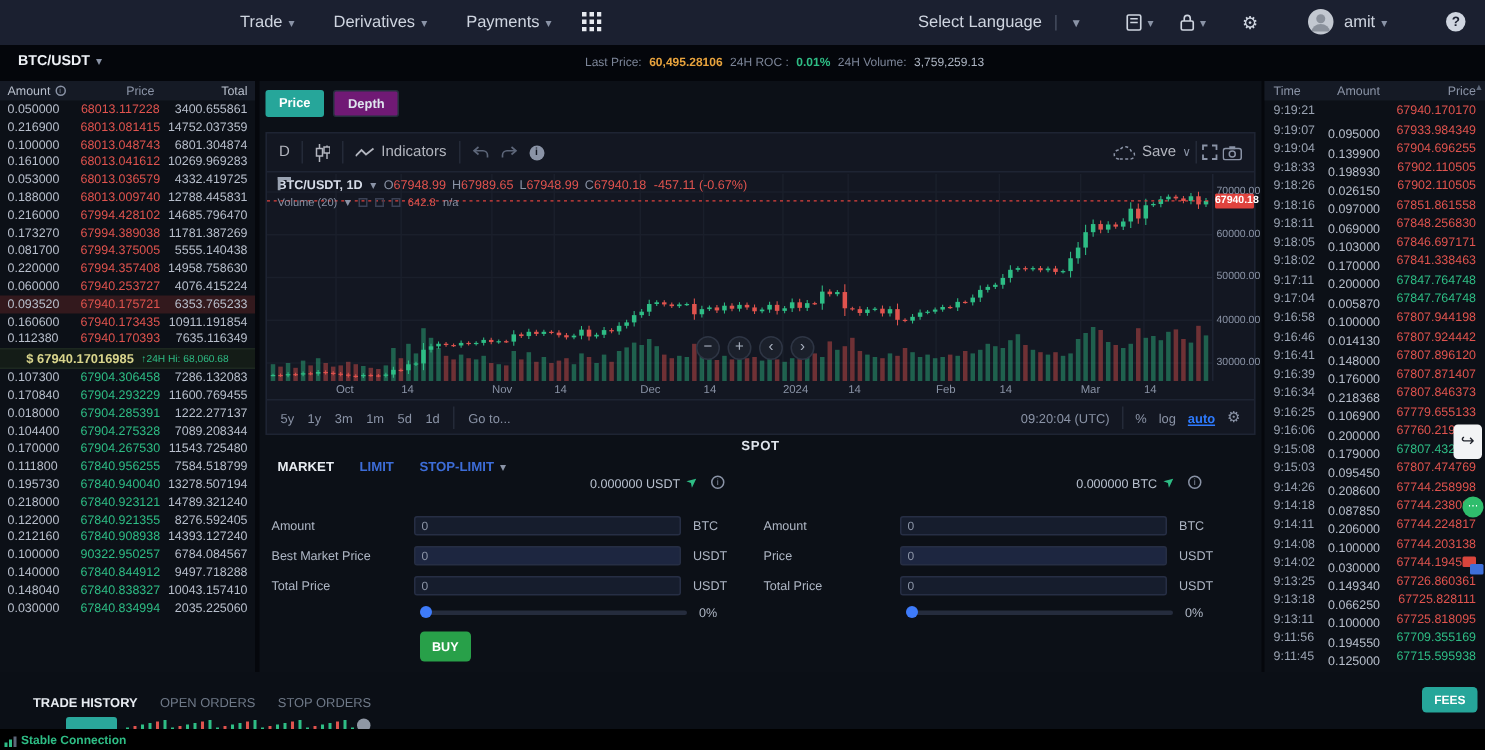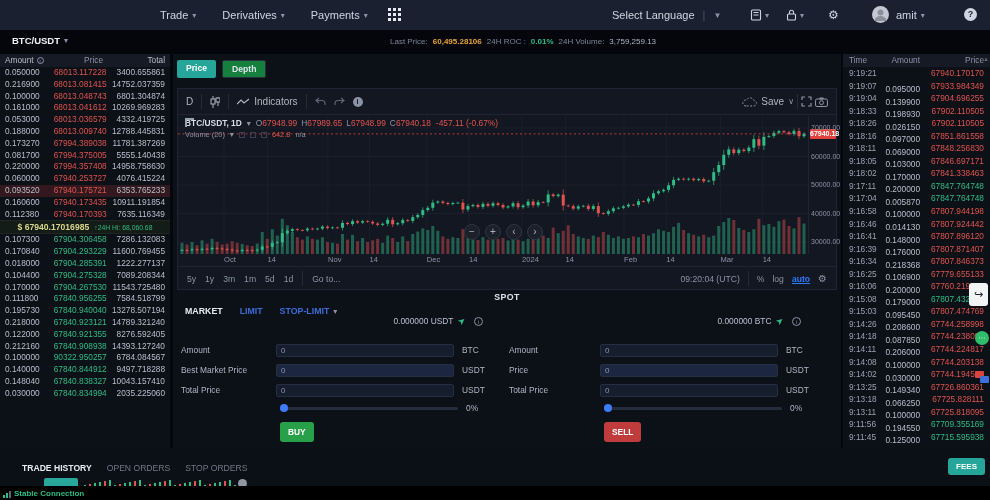--- a/index.html
+++ b/index.html
@@ -38,21 +38,21 @@
     border-top:1px solid #1d2820;border-bottom:1px solid #1d2820;}
   .mid-price{font-size:8.6px;font-weight:bold;color:#d9d58c;}
   .mid-hi{font-size:6.8px;color:#2ebd85;}
   .info-dot{display:inline-block;width:7px;height:7px;border:1px solid #8a93a6;border-radius:50%;font-size:5px;
     line-height:6px;text-align:center;color:#8a93a6;margin-left:3px;vertical-align:middle;}
   
   .center{position:absolute;left:173px;top:54px;width:668px;height:394px;background:#0c1017;}
   .pd-tabs{position:absolute;left:4px;top:6px;display:flex;gap:6px;}
   .pd-tab{font-size:8.6px;font-weight:bold;padding:3px 9px;border-radius:2px;cursor:pointer;}
   .pd-tab.act{background:#26a69a;color:#fff;}
-  .pd-tab.idle{background:#15803d;color:#dfe5ee;border:1px solid #24303c;}
+  .pd-tab.idle{background:#701a75;color:#dfe5ee;border:1px solid #24303c;}
   .chart-card{position:absolute;left:4px;top:34px;width:660px;height:202px;background:#131722;border:1px solid #1e2433;}
   .ct-bar{height:26px;display:flex;align-items:center;padding:0 8px;gap:8px;border-bottom:1px solid #1e2433;
     font-size:10px;color:#b2b5be;}
   .ct-sep{width:1px;height:15px;background:#242a38;}
   .ct-item{display:flex;align-items:center;gap:4px;cursor:pointer;}
   .ct-right{margin-left:auto;display:flex;align-items:center;gap:3px;}
   .icirc{display:inline-block;width:10px;height:10px;border-radius:50%;background:#8a93a6;color:#131722;font-size:7px;
     font-weight:bold;text-align:center;line-height:10px;}
   .plot{position:absolute;left:0;top:27px;width:658px;height:138px;}
   .plot svg{position:absolute;left:0;top:0;}
@@ -245,20 +245,25 @@
         </div>
         <div class="ob-row">
           <span class="c1">0.053000</span>
           <span class="c2 red">68013.036579</span>
           <span class="c3">4332.419725</span>
         </div>
         <div class="ob-row">
           <span class="c1">0.188000</span>
           <span class="c2 red">68013.009740</span>
           <span class="c3">12788.445831</span>
+        </div>
+        <div class="ob-row">
+          <span class="c1">0.216000</span>
+          <span class="c2 red">67994.428102</span>
+          <span class="c3">14685.796470</span>
         </div>
         <div class="ob-row">
           <span class="c1">0.173270</span>
           <span class="c2 red">67994.389038</span>
           <span class="c3">11781.387269</span>
         </div>
         <div class="ob-row">
           <span class="c1">0.081700</span>
           <span class="c2 red">67994.375005</span>
           <span class="c3">5555.140438</span>
@@ -966,23 +971,20 @@
             <input class="f-input" value="0" style="">
             <span class="f-unit">USDT</span>
           </div>
         </div>
       <div class="s-row">
         <div class="slider">
             <div class="thumb"></div>
           </div>
         <span class="pct">0%</span>
       </div>
-      <div class="btn-row">
-        <button class="t-btn sell-btn">SELL</button>
-      </div>
     </div>
   </main>
 
   <aside class="trades">
     <div class="tr-head">
       <span class="th1">Time</span>
       <span class="th2">Amount</span>
       <span class="th3">Price</span>
     </div>
     <div id="tradeRows">

